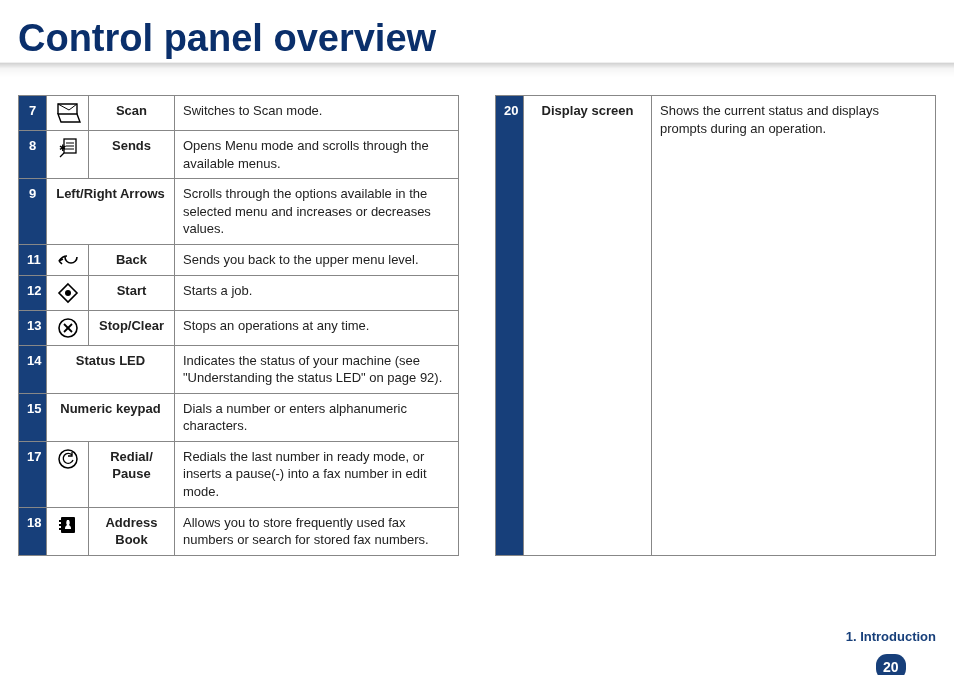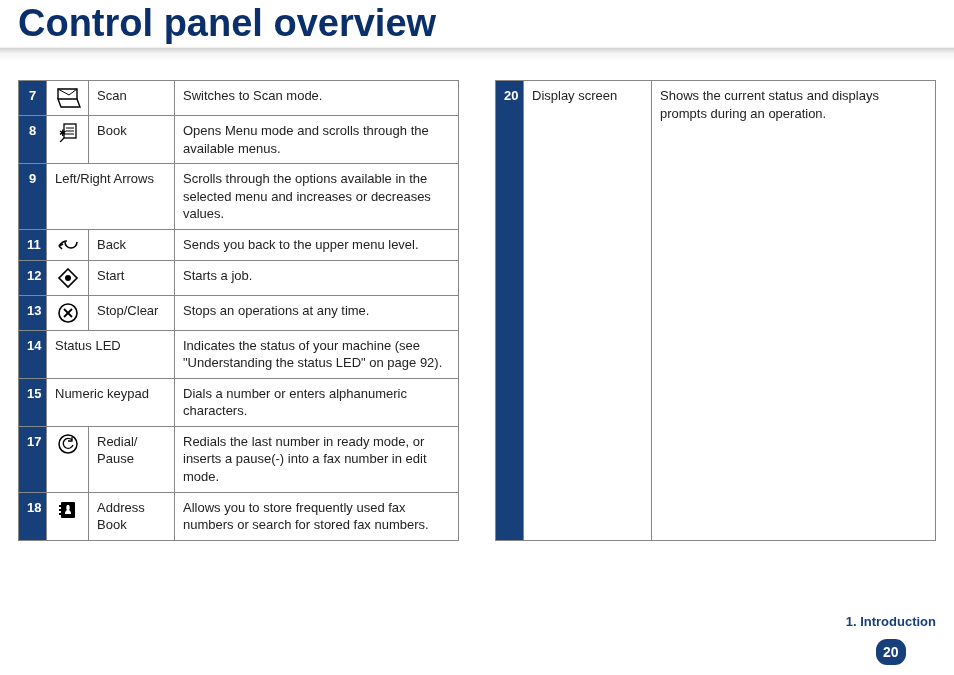--- a/index.html
+++ b/index.html
@@ -13,20 +13,21 @@
     overflow: hidden;
   }
   .page {
     position: relative;
     width: 100%;
     height: 100%;
     box-sizing: border-box;
   }
   .title-bar {
     padding: 0 0 0 18px;
+    margin-top: 15px;
   }
   .title {
     font-size: 38px;
     font-weight: 700;
     color: #0a2f6b;
     margin: 0;
     padding-top: 2px;
   }
   .title-shadow {
     height: 14px;
@@ -64,22 +65,23 @@
     text-align: center;
     font-weight: 600;
     vertical-align: middle;
   }
   td.icon {
     text-align: center;
     vertical-align: middle;
     padding: 4px 2px;
   }
   td.name {
-    font-weight: 400;
+    font-weight: 700;
     vertical-align: top;
+    text-align: center;
   }
   td.desc {}
   .footer {
     position: absolute;
     bottom: 10px;
     right: 18px;
     display: flex;
     align-items: center;
     gap: 10px;
     flex-direction: column;
@@ -142,21 +144,21 @@
           <td class="icon">
             <svg width="24" height="22" viewBox="0 0 24 22">
               <rect x="8" y="2" width="12" height="14" fill="none" stroke="#000" stroke-width="1.3"></rect>
               <line x1="10" y1="6" x2="18" y2="6" stroke="#000" stroke-width="1"></line>
               <line x1="10" y1="9" x2="18" y2="9" stroke="#000" stroke-width="1"></line>
               <line x1="10" y1="12" x2="18" y2="12" stroke="#000" stroke-width="1"></line>
               <text x="3" y="14" font-size="9" font-family="Arial" fill="#000">✱</text>
               <path d="M8 16 L4 20" stroke="#000" stroke-width="1.2"></path>
             </svg>
           </td>
-          <td class="name">Book</td>
+          <td class="name">Sends</td>
           <td class="desc">Opens Menu mode and scrolls through the available menus.</td>
         </tr>
 
         <tr>
           <td class="num">9</td>
           <td class="name" colspan="2">Left/Right Arrows</td>
           <td class="desc">Scrolls through the options available in the selected menu and increases or decreases values.</td>
         </tr>
 
 

